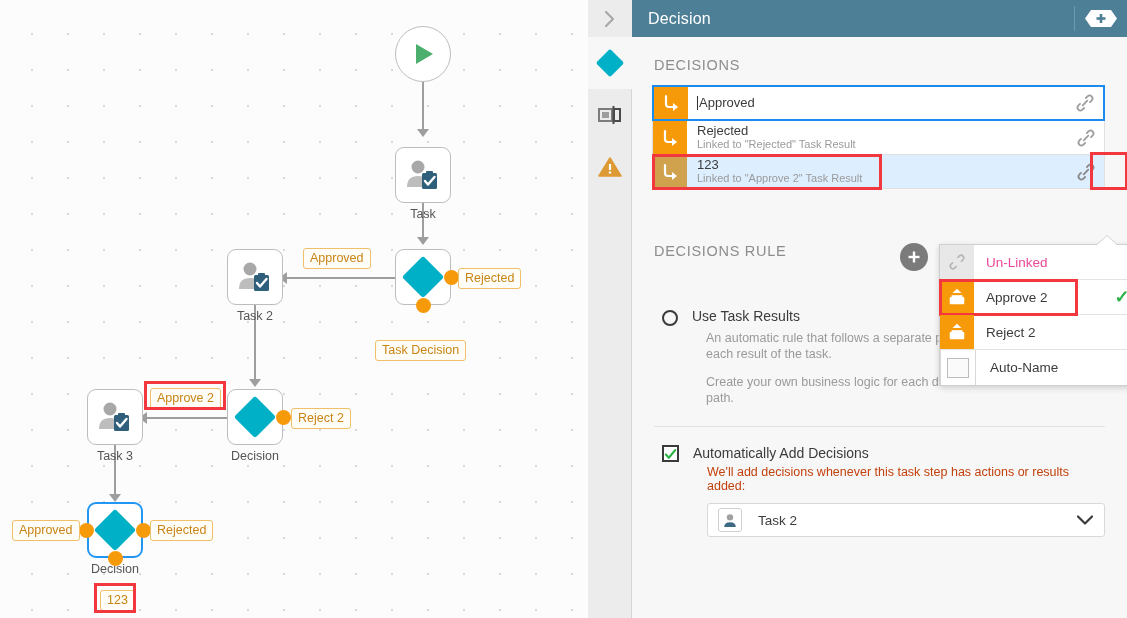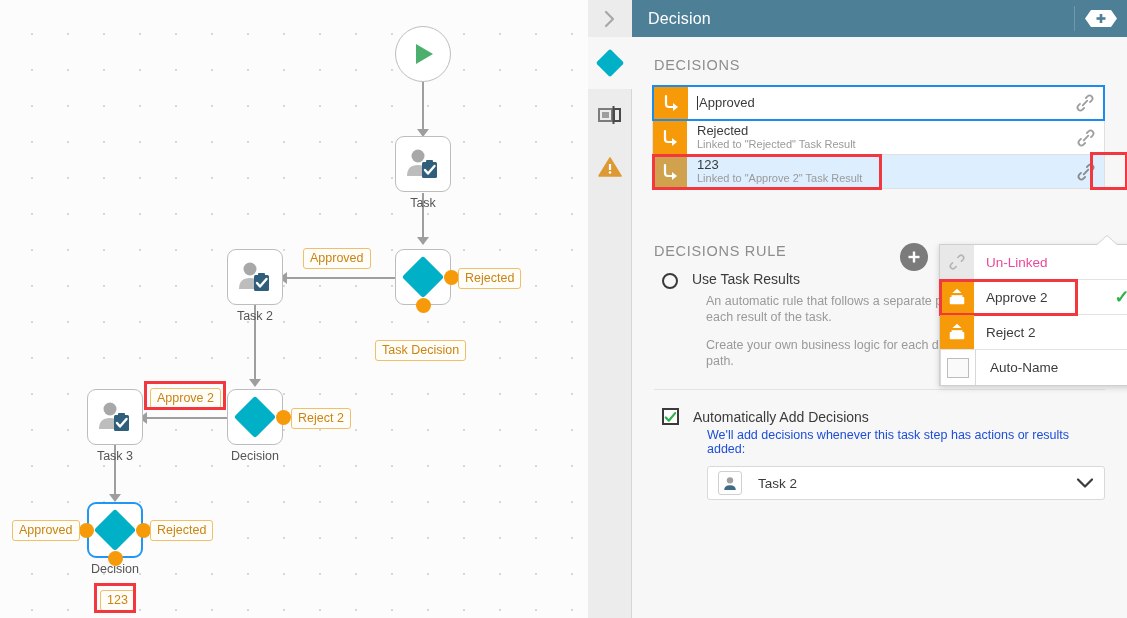--- a/index.html
+++ b/index.html
@@ -181,21 +181,21 @@
   .dd-ico.orange { background: #f79a0a; }
   .dd-ico.empty { background: #ffffff; }
   .dd-box { width: 22px; height: 20px; border: 1px solid #bdbdbd; background: #fafafa; }
   .dd-label { flex: 1; font-size: 13.5px; color: #3b3b3b; padding-left: 12px; }
   .dd-label.gray { color: #ec4899; }
   .dd-check { width: 30px; text-align: center; color: #2eb34a; font-size: 18px; font-weight: bold; }
   .dd-item.autoname { border-left: 1px solid #d8d8d8; }
   .dd-item.autoname .dd-label { border-left: 1px solid #d8d8d8; padding-left: 14px; height: 35px; display:flex; align-items:center;}
 
   
-  #rules { padding: 0 22px 0 22px; }
+  #rules { padding: 0 22px 0 22px; margin-top: 37px; }
   .rule-row { display: flex; align-items: flex-start; margin-bottom: 4px; }
   .radio {
     width: 16px; height: 16px; border-radius: 50%;
     border: 2px solid #3a3a3a; flex: 0 0 16px;
     margin-top: 2px; margin-left: 8px;
     display: flex; align-items: center; justify-content: center; cursor: pointer;
   }
   .radio.on { border-color: #2a2a2a; }
   .radio .inner { width: 9px; height: 9px; border-radius: 50%; background: #2eb34a; }
   .rule-label { font-size: 14px; color: #3b3b3b; padding-left: 14px; }
@@ -208,28 +208,28 @@
     border-radius: 2px; display: flex; align-items: center;
     height: 38px; padding: 0 10px; cursor: pointer;
   }
   #edit-rule .er-text { flex: 1; padding-left: 12px; }
   .er-title { font-size: 13.5px; color: #3b3b3b; line-height: 15px; }
   .er-sub { font-size: 11.5px; color: #9a9a9a; line-height: 14px; }
 
   #divider { height: 1px; background: #e3e3e3; margin: 20px 22px 0 22px; }
 
   #auto-sect { padding: 18px 22px 0 22px; }
-  .chk-row { display: flex; align-items: center; }
+  .chk-row { display: flex; align-items: flex-start; }
   .chk {
     width: 17px; height: 17px; border: 2px solid #3a3a3a;
     background: #ffffff; margin-left: 8px;
     display: flex; align-items: center; justify-content: center; cursor: pointer;
   }
   .chk-label { font-size: 14px; color: #3b3b3b; padding-left: 14px; }
-  .auto-desc { font-size: 12.5px; color: #1d4ed8; padding-left: 53px; margin-top: 3px; }
+  .auto-desc { font-size: 12.5px; color: #c2410c; padding-left: 53px; margin-top: 3px; }
   #task-select {
     margin: 10px 0 0 53px; height: 34px; background: #ffffff;
     border: 1px solid #d9d9d9; border-radius: 3px;
     display: flex; align-items: center; padding: 0 10px; cursor: pointer;
   }
   .ts-avatar {
     width: 24px; height: 24px; border: 1px solid #d0d0d0; border-radius: 3px;
     display: flex; align-items: center; justify-content: center; background: #fff;
   }
   .ts-label { flex: 1; font-size: 13.5px; color: #3b3b3b; padding-left: 16px; }
@@ -260,21 +260,21 @@
     <div class="arrowhead down" style="left:109px; top:494px;"></div>
 
     <div class="node" style="left:395px; top:26px;">
       <div class="start-circle">
         <svg width="26" height="26" viewBox="0 0 26 26">
           <polygon points="6,3 23,13 6,23" fill="#4caf6d"></polygon>
         </svg>
       </div>
     </div>
 
-    <div class="node" style="left:395px; top:136px;">
+    <div class="node" style="left:395px; top:147px;">
       <div class="node-box">
         <svg width="34" height="32" viewBox="0 0 34 32">
           <circle cx="12" cy="8" r="6.5" fill="#a8a8a8"></circle>
           <path d="M1 28 q0-11 11-11 q11 0 11 11 z" fill="#bdbdbd"></path>
           <rect x="16" y="14" width="15" height="16" rx="1.5" fill="#2f5f7a"></rect>
           <rect x="20" y="12" width="7" height="4" rx="1" fill="#2f5f7a"></rect>
           <path d="M19 22 l3 3.5 l6.5 -7.5" stroke="#ffffff" stroke-width="2.4" fill="none" stroke-linecap="round" stroke-linejoin="round"></path>
         </svg>
       </div>
       <div class="node-label">Task</div>

